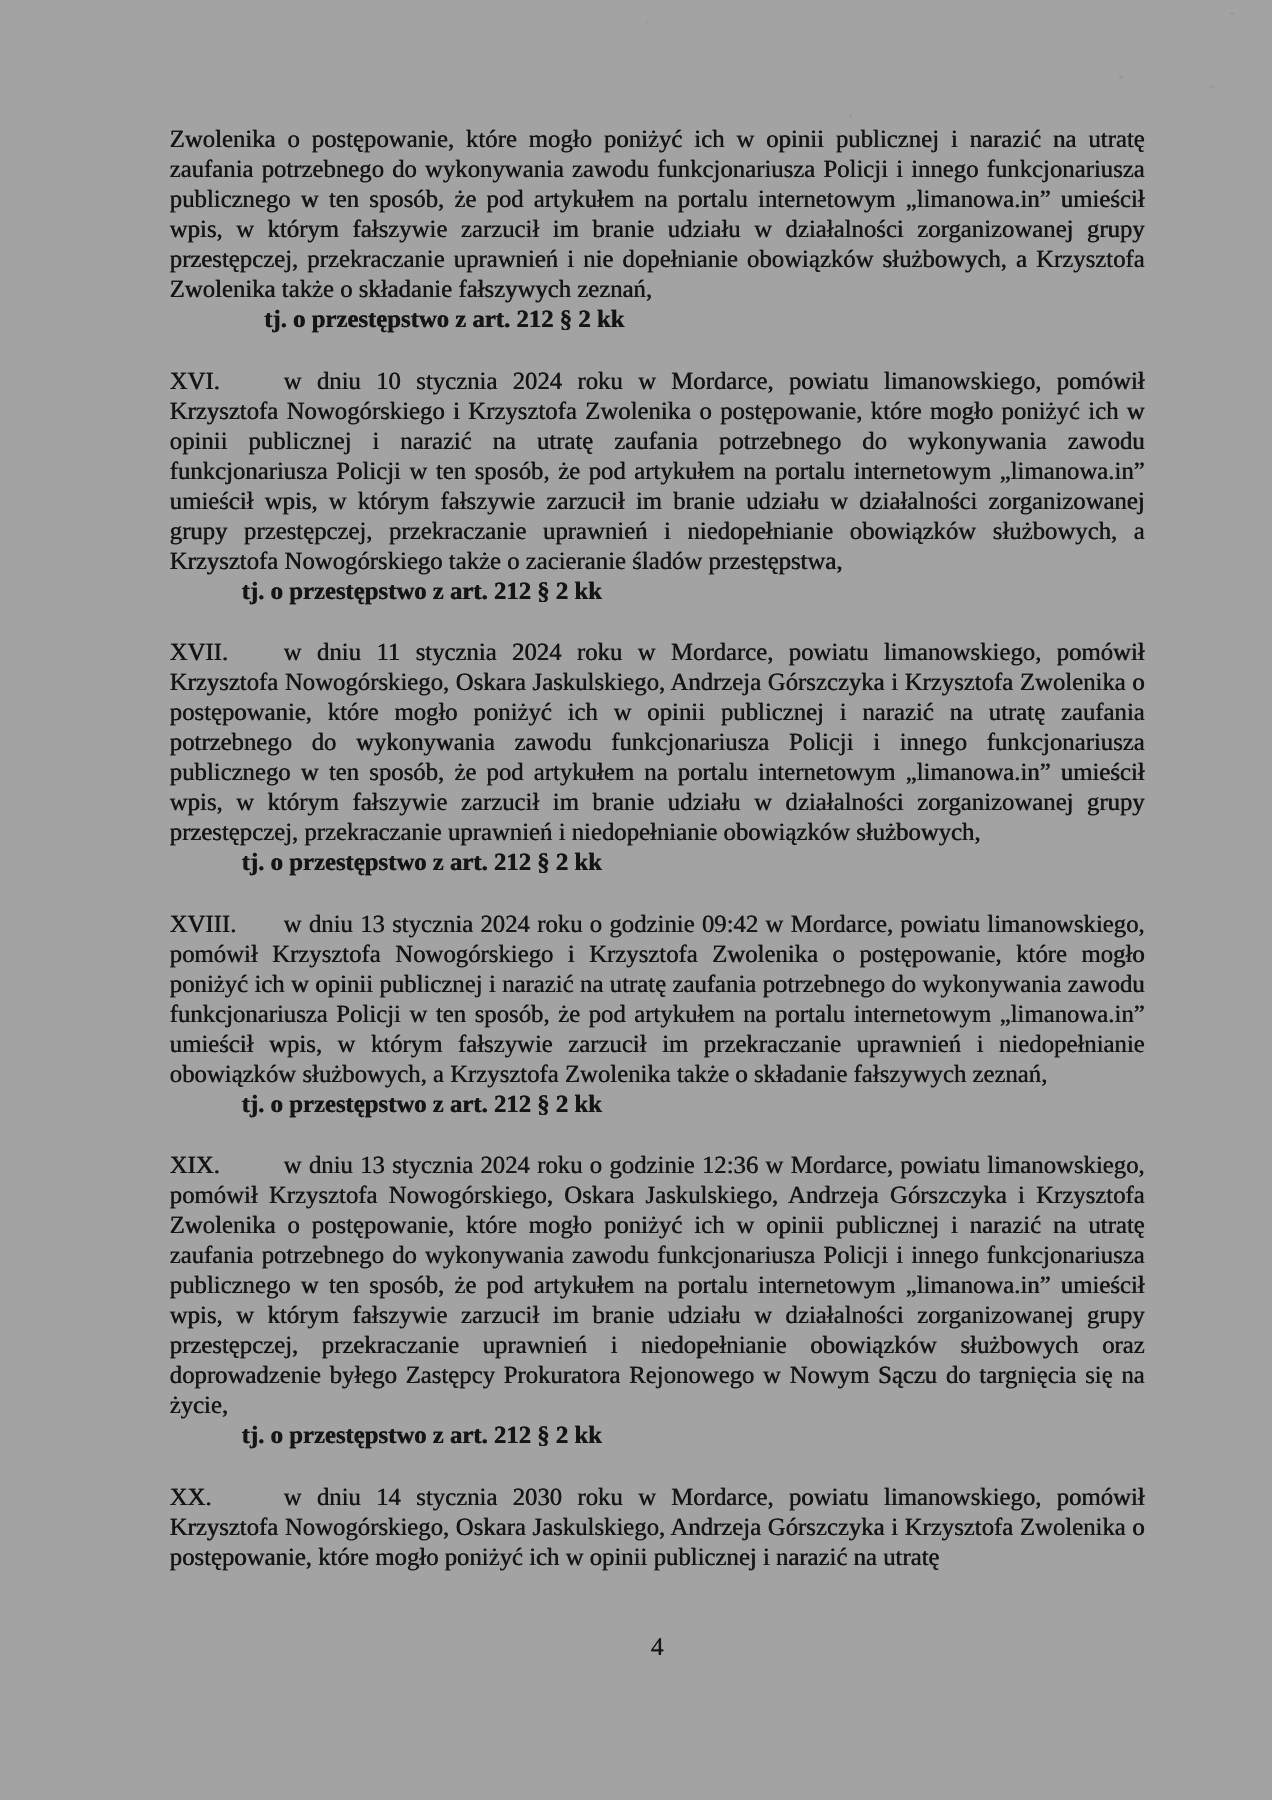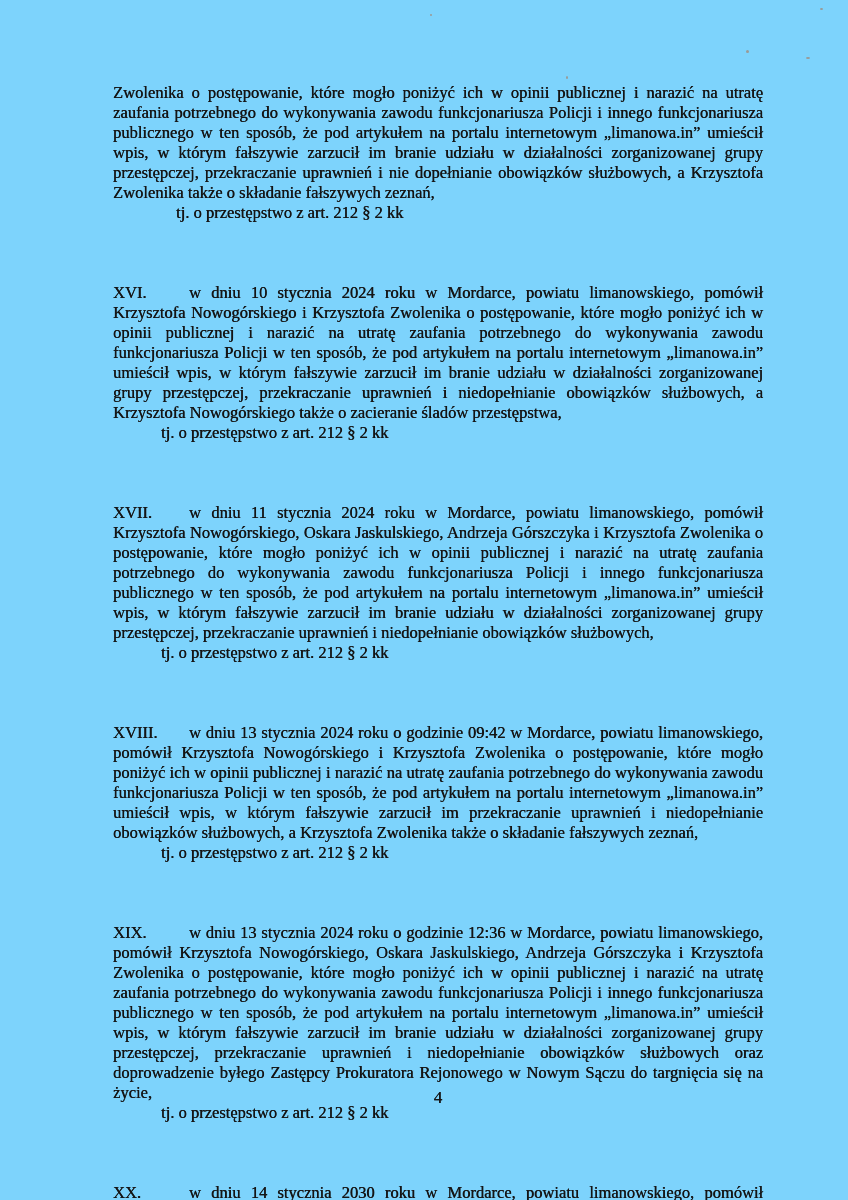--- a/index.html
+++ b/index.html
@@ -4,21 +4,21 @@
 <style>
   html, body {
     margin: 0;
     padding: 0;
     background: #ffffff;
   }
   .page {
     position: relative;
     width: 848px;
     height: 1200px;
-    background: #7dd3fc;
+    background: #a3a3a3;
     overflow: hidden;
     font-family: "Liberation Serif", "DejaVu Serif", serif;
     color: #151515;
   }
   .content {
     position: absolute;
     left: 113px;
     top: 83px;
     width: 650px;
   }
@@ -28,28 +28,27 @@
   p.body-text {
     margin: 0;
     font-size: 16.5px;
     line-height: 20px;
     text-align: justify;
     text-shadow: 0.35px 0 0 currentColor; 
   }
   span.numeral {
     display: inline-block;
     width: 76px;
-    margin-top: 39px;
   }
   p.qualification {
     margin: 0;
     padding-left: 48px;
     font-size: 16.5px;
     line-height: 20px;
-    font-weight: normal;
+    font-weight: bold;
     text-shadow: 0.35px 0 0 currentColor;
   }
   p.qualification.first-indent {
     padding-left: 63px;
   }
   .page-number {
     position: absolute;
     left: 113px;
     top: 1088px;
     width: 650px;

